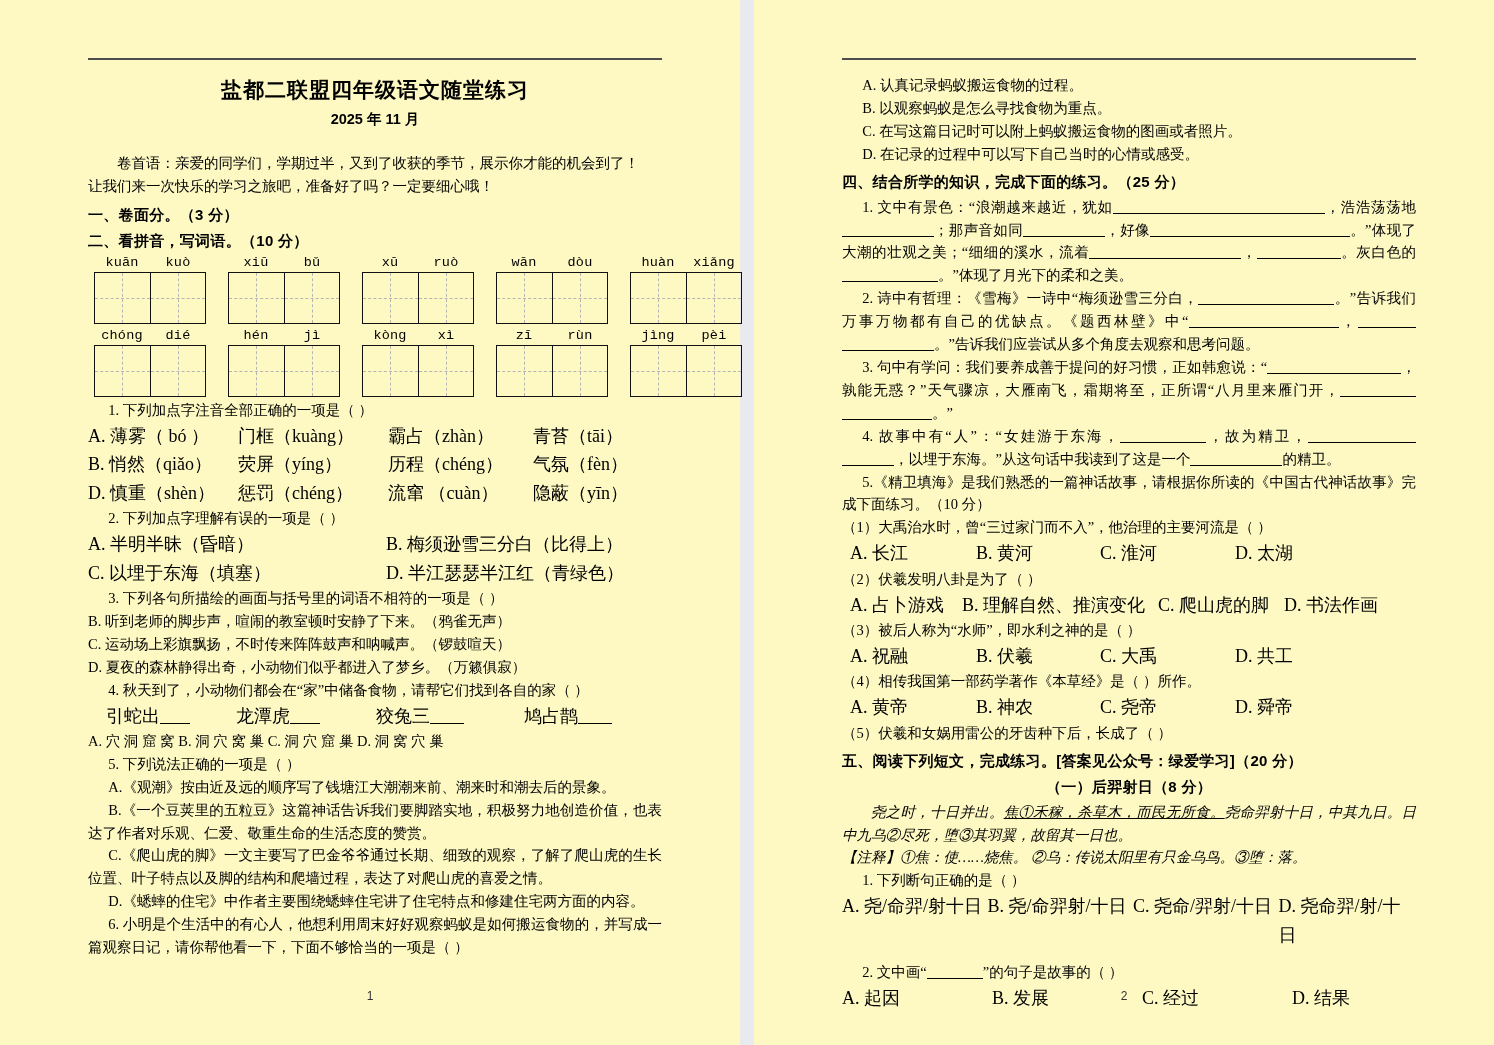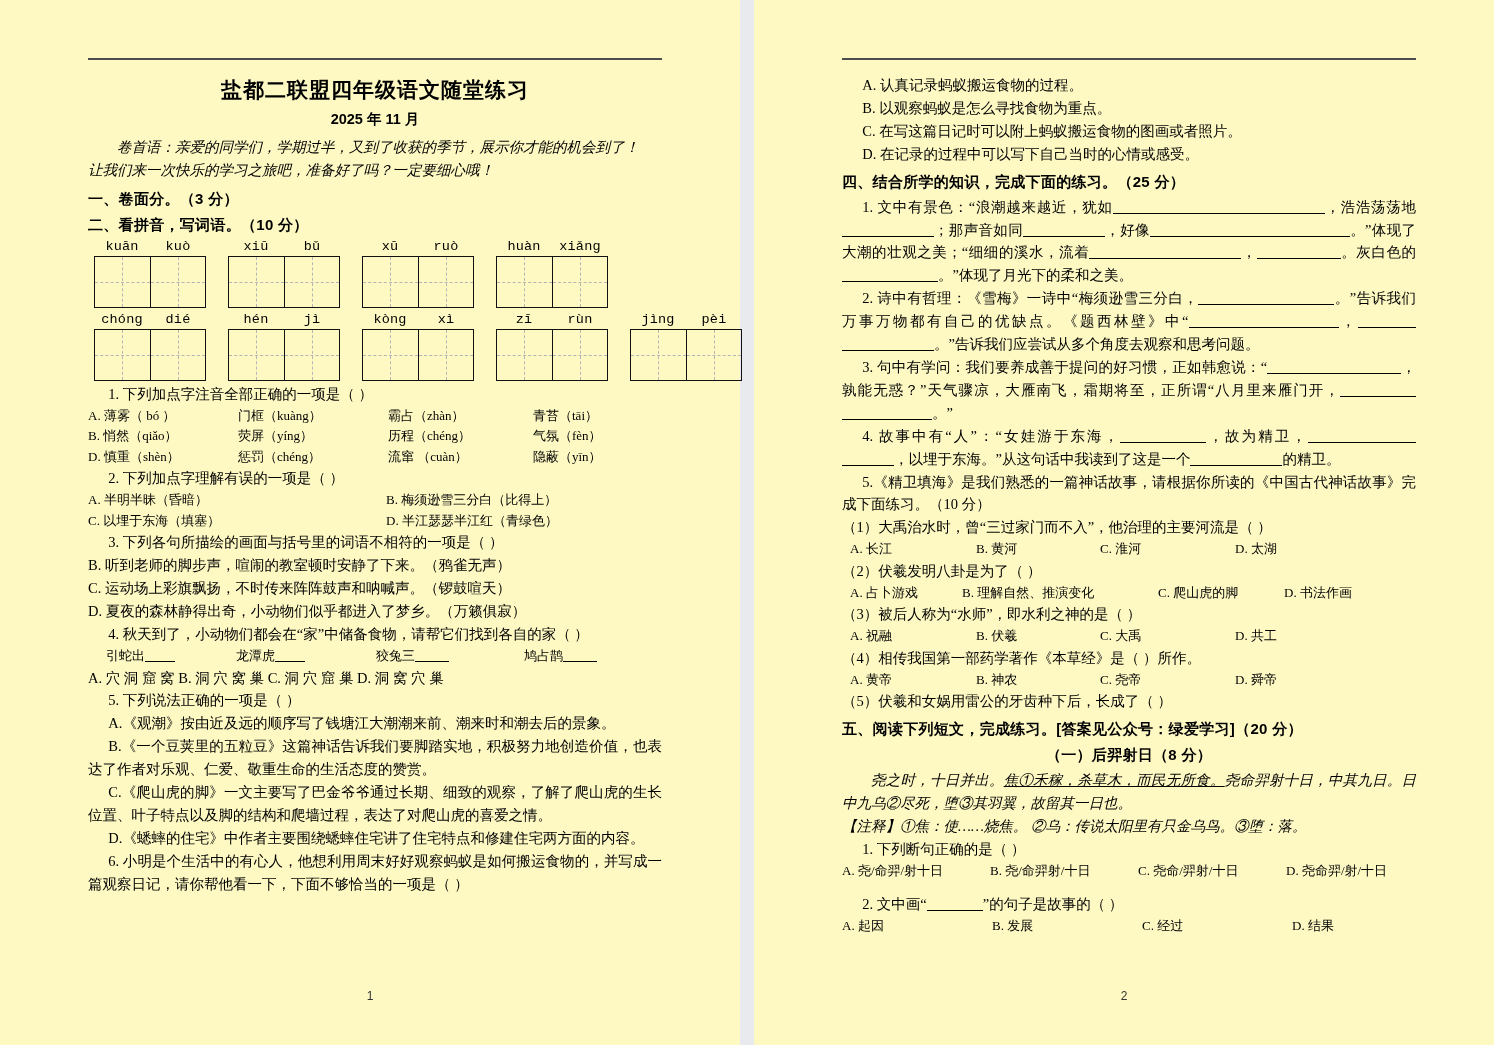--- a/index.html
+++ b/index.html
@@ -32,48 +32,47 @@
     font-family:"Liberation Sans","DejaVu Sans",sans-serif;
     letter-spacing:1px;
     margin:6px 0 6px 0;
     color:#000;
   }
   .doc-date{
     text-align:center;
     font-size:14.5px;
     font-weight:bold;
     font-family:"Liberation Sans","DejaVu Sans",sans-serif;
-    margin-bottom:7px;
+    margin-bottom:23px;
   }
   .intro{
     font-size:14.5px;
     line-height:1.62;
     font-family:"Liberation Serif","DejaVu Serif",serif;
-    font-style:italic;
     text-align:justify;
   }
   .indent2{text-indent:2em;display:block;}
 
   .sec-head{
     font-size:15px;
     font-weight:bold;
     font-family:"Liberation Sans","DejaVu Sans",sans-serif;
     margin:7px 0 4px 0;
     letter-spacing:.3px;
   }
   .q{
     font-size:14.5px;
     line-height:1.58;
     margin:0;
     text-align:justify;
   }
   .q.ind{text-indent:1.4em;}
   .q.ind2{text-indent:2em;}
   .opts{
-    font-size:13px;
+    font-size:18px;
     line-height:1.58;
     display:flex;
   }
   .opts > span{display:inline-block;}
 
   
   .pyrow{
     display:flex;
     margin:4px 0 2px 0;
     padding-left:6px;
@@ -184,20 +183,30 @@
             <span>xū</span>
             <span>ruò</span>
           </div>
           <div class="tzg">
               <div class="cell"></div>
               <div class="cell"></div>
             </div>
         </div>
         <div class="pygroup">
           <div class="pylabel">
+            <span>wān</span>
+            <span>dòu</span>
+          </div>
+          <div class="tzg">
+              <div class="cell"></div>
+              <div class="cell"></div>
+            </div>
+        </div>
+        <div class="pygroup">
+          <div class="pylabel">
             <span>huàn</span>
             <span>xiǎng</span>
           </div>
           <div class="tzg">
               <div class="cell"></div>
               <div class="cell"></div>
             </div>
         </div>
       </div>
 

